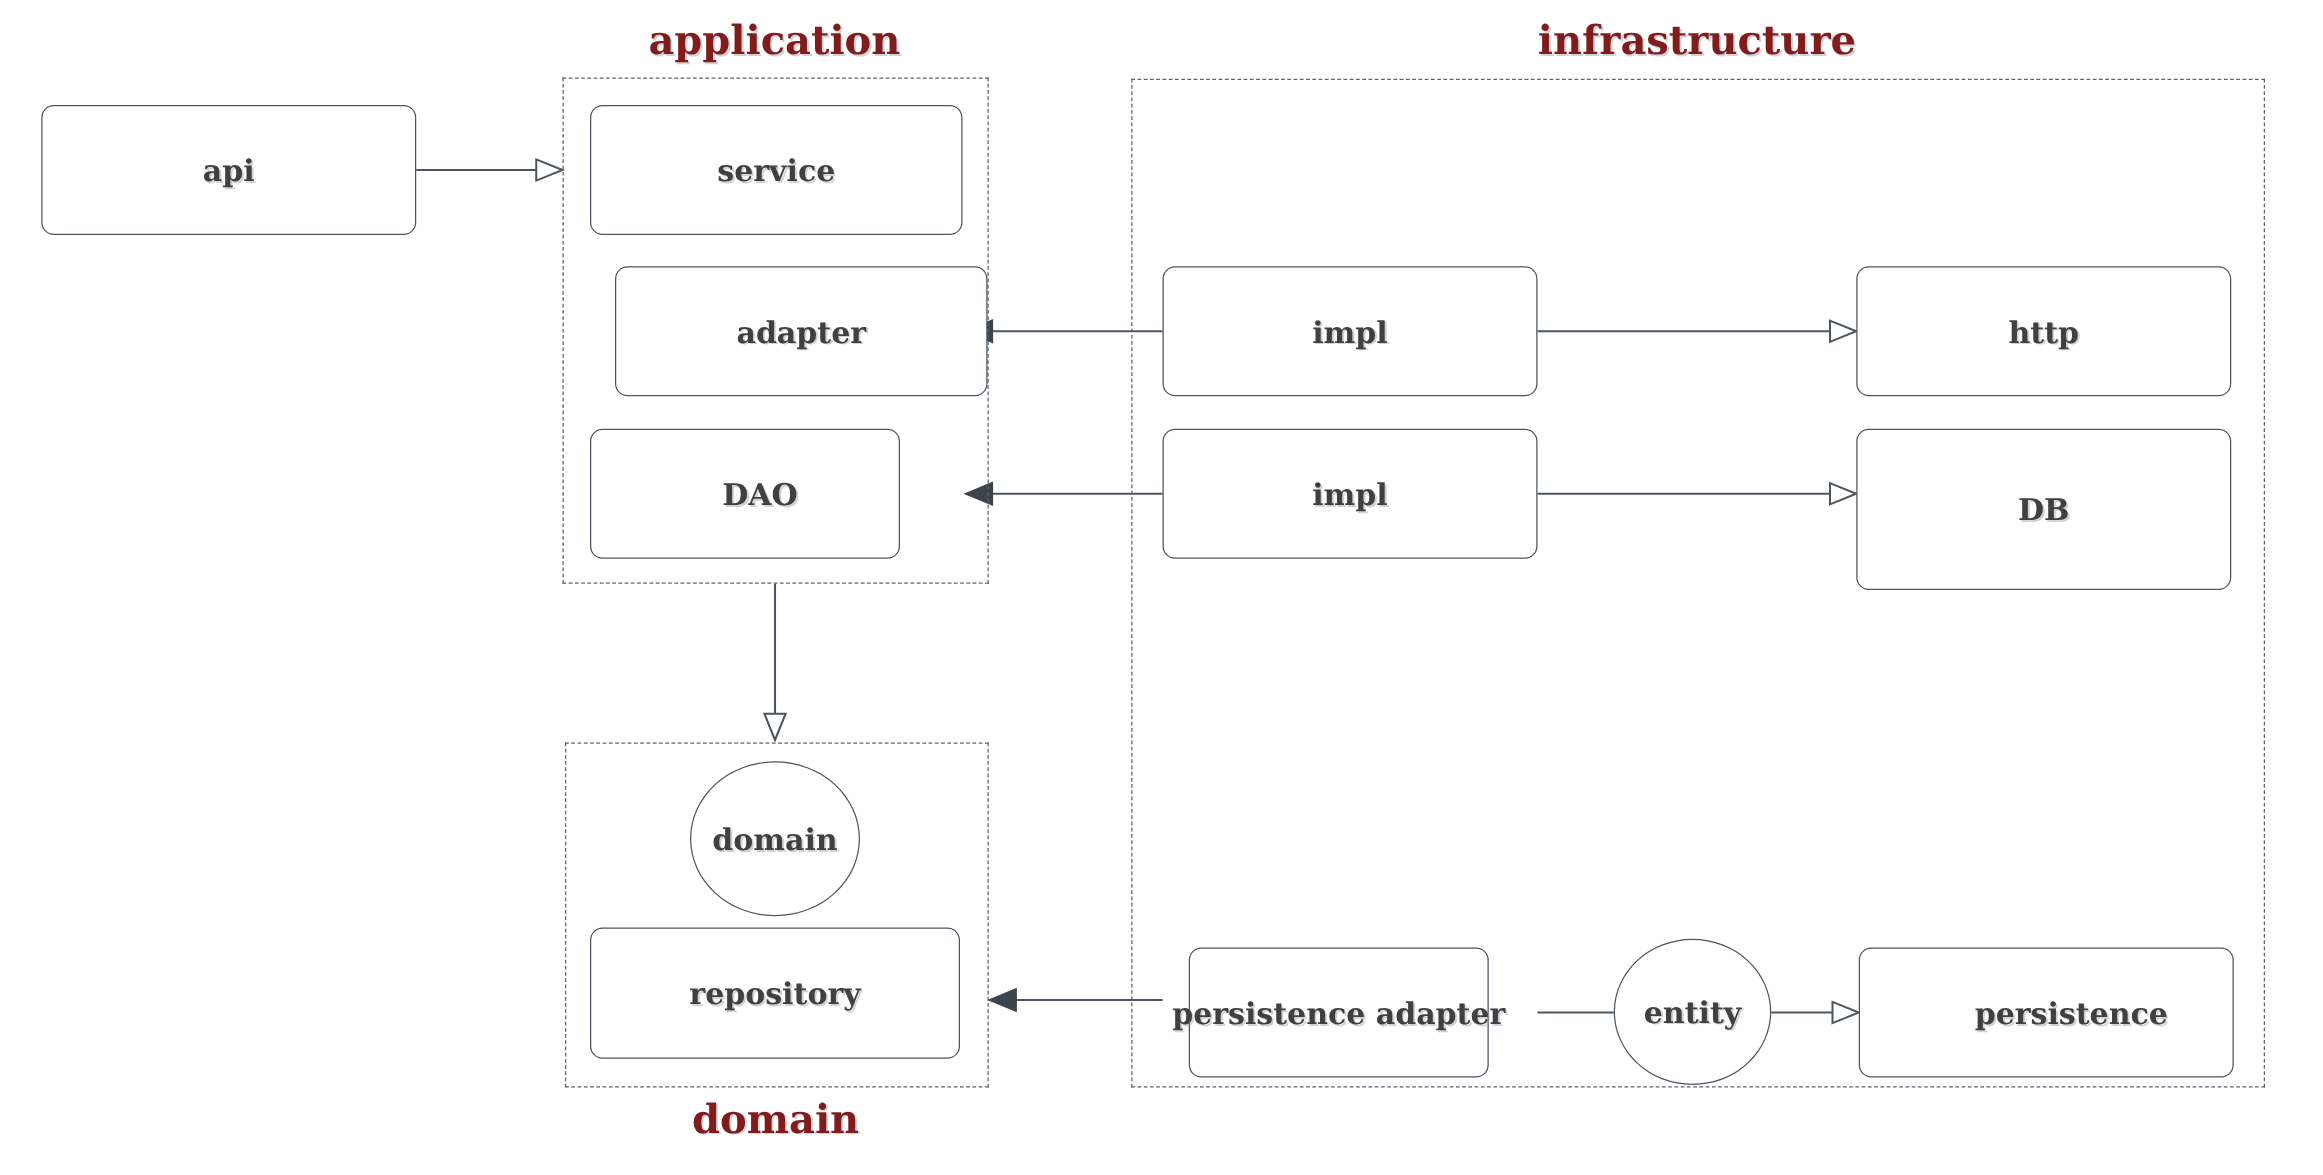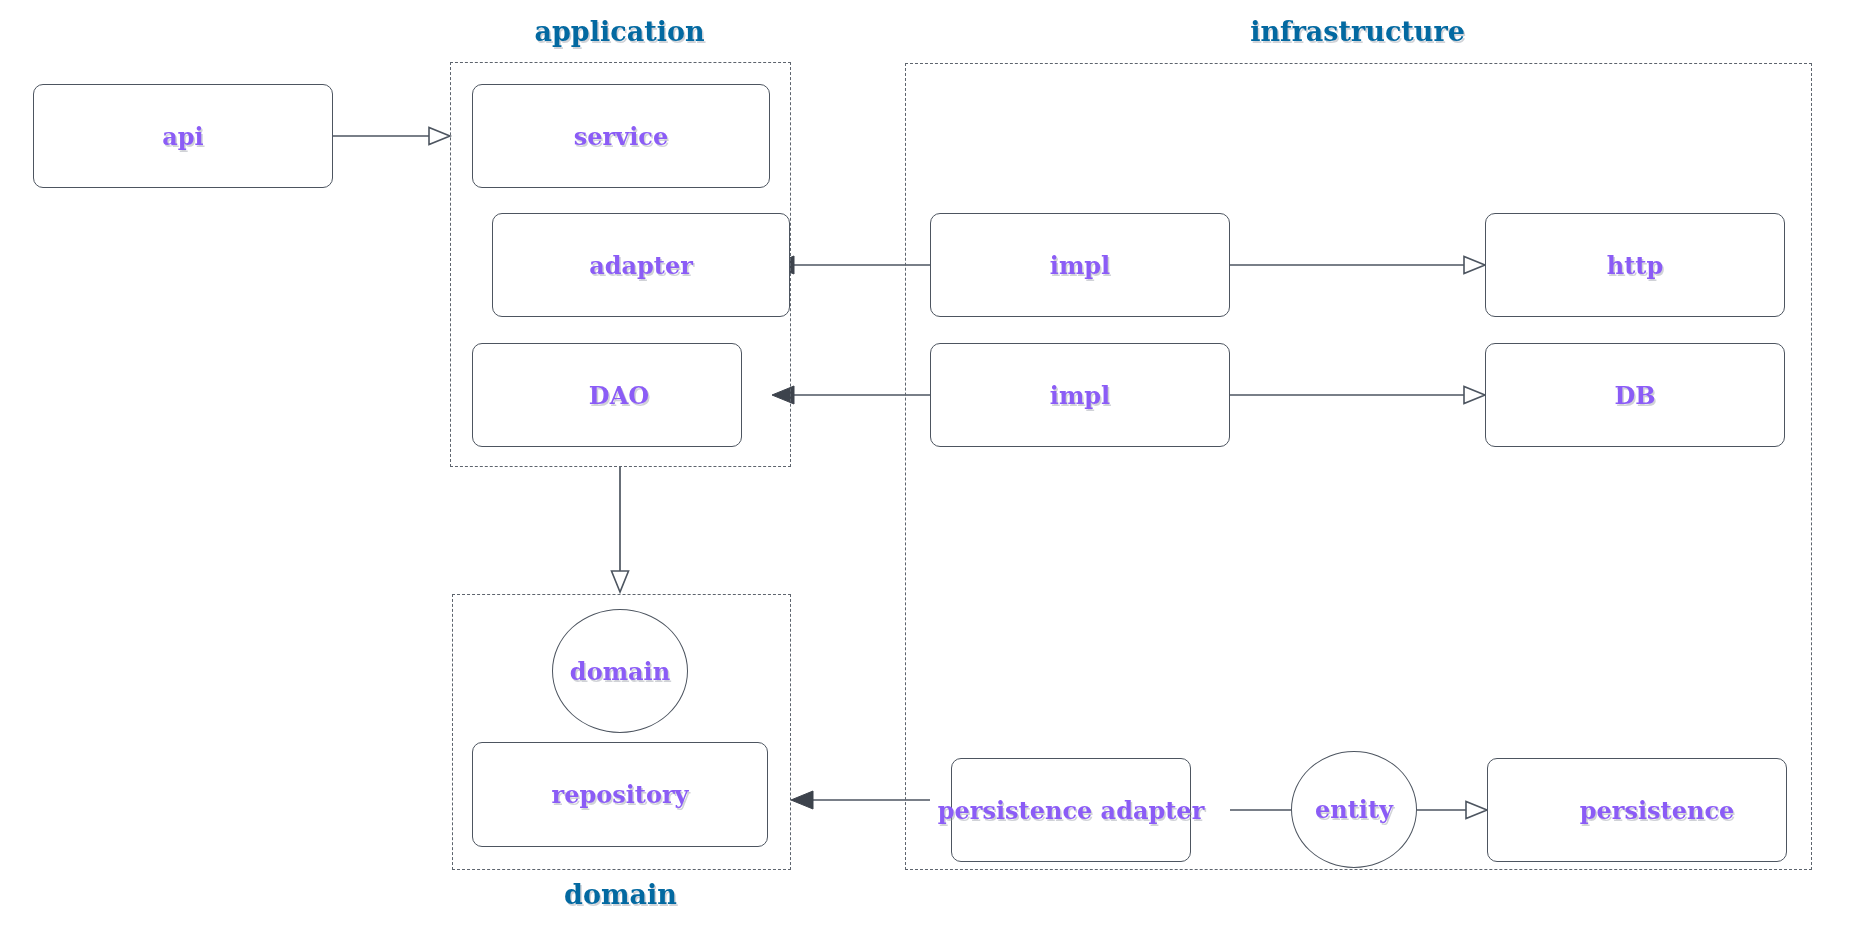--- a/index.html
+++ b/index.html
@@ -23,38 +23,38 @@
     height: 940px;
   }
   .group {
     position: absolute;
     border: 1.6px dashed #5d646d;
     background: transparent;
   }
   .glabel {
     position: absolute;
     font-weight: bold;
-    font-size: 27px;
-    color: #0369a1;
+    font-size: 32px;
+    color: #7f1d1d;
     text-align: center;
     text-shadow: 1.5px 1.5px 0 rgba(150, 156, 166, 0.45);
     line-height: 34px;
     white-space: nowrap;
   }
   .node {
     position: absolute;
     background: #ffffff;
     border: 1.8px solid #4d5560;
     border-radius: 10px;
     display: flex;
     align-items: center;
     justify-content: center;
     font-weight: bold;
     font-size: 24px;
-    color: #8b5cf6;
+    color: #404040;
     text-shadow: 1.5px 1.5px 0 rgba(150, 156, 166, 0.45);
     box-sizing: border-box;
     white-space: nowrap;
   }
   .ellipse {
     border-radius: 50%;
   }
   .edge-line {
     stroke: #4d5560;
     stroke-width: 1.7;
@@ -132,29 +132,29 @@
   <div class="glabel" style="left:450px; top:15px; width:339px;">application</div>
   <div class="glabel" style="left:905px; top:15px; width:905px;">infrastructure</div>
   <div class="glabel" style="left:452px; top:878px; width:337px;">domain</div>
 
   <div class="node" style="left:33px; top:84px; width:300px; height:104px;">api</div>
 
   <div class="node" style="left:472px; top:84px; width:298px; height:104px;">service</div>
 
   <div class="node" style="left:472px; top:213px; width:298px; height:104px;margin-left:20px;">adapter</div>
 
-  <div class="node" style="left:472px; top:343px; width:270px; height:104px;padding-left:24px;">DAO</div>
+  <div class="node" style="left:472px; top:343px; width:248px; height:104px;padding-left:24px;">DAO</div>
 
   <div class="node" style="left:930px; top:213px; width:300px; height:104px;">impl</div>
 
   <div class="node" style="left:1485px; top:213px; width:300px; height:104px;text-align:center;">http</div>
 
   <div class="node" style="left:930px; top:343px; width:300px; height:104px;">impl</div>
 
-  <div class="node" style="left:1485px; top:343px; width:300px; height:104px;">DB</div>
+  <div class="node" style="left:1485px; top:343px; width:300px; height:129px;">DB</div>
 
   <div class="node ellipse" style="left:552px; top:609px; width:136px; height:124px;">domain</div>
 
   <div class="node" style="left:472px; top:742px; width:296px; height:105px;">repository</div>
 
   <div class="node" style="left:927px; top:758px; width:240px; height:104px;margin-left:24px;">persistence adapter</div>
 
   <div class="node ellipse" style="left:1291px; top:751px; width:126px; height:117px;">entity</div>
 
   <div class="node" style="left:1487px; top:758px; width:300px; height:104px;padding-left:40px;">persistence</div>

